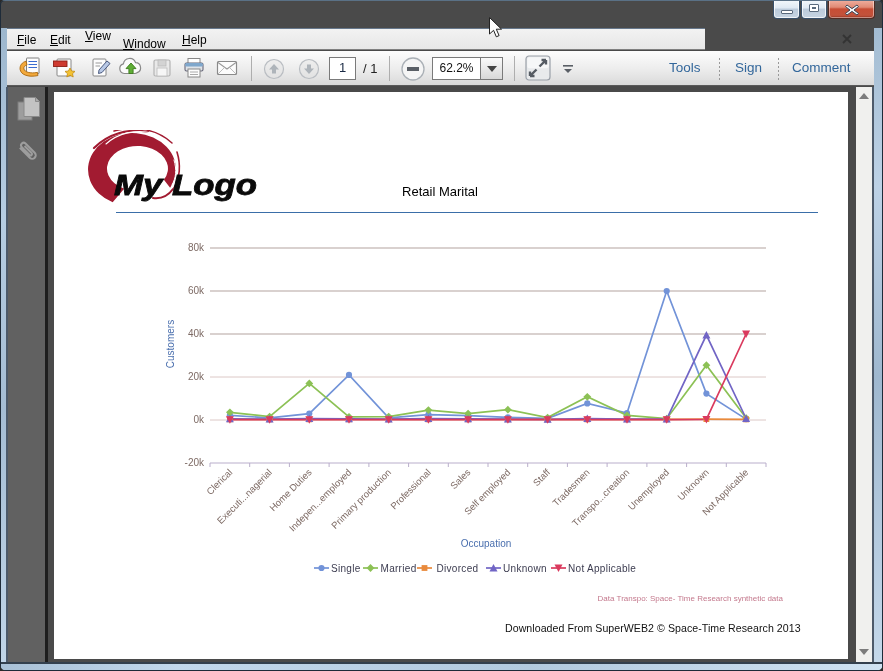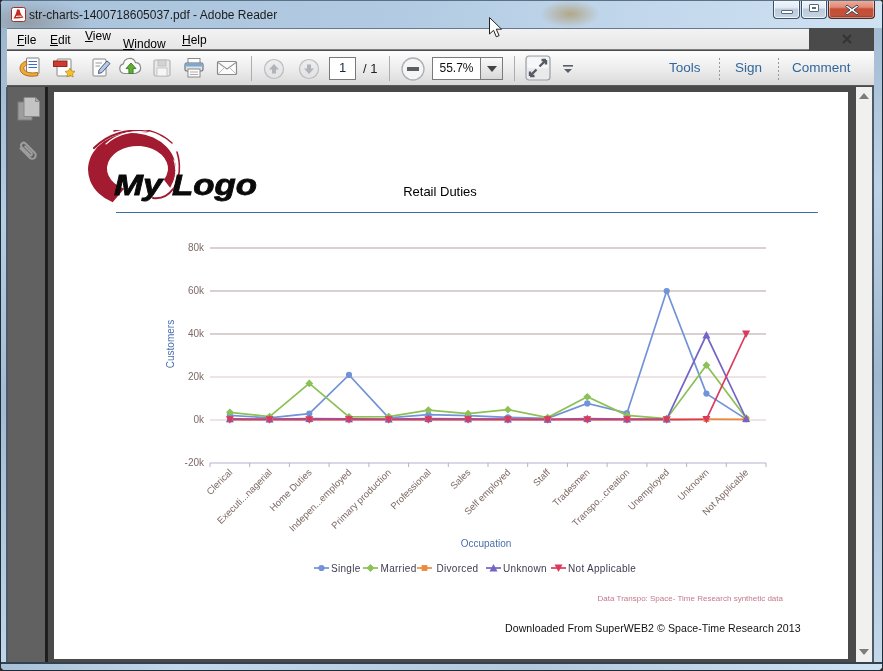--- a/index.html
+++ b/index.html
@@ -1,38 +1,28 @@
 <!DOCTYPE html>
 <html><head><meta charset="utf-8"><style>
 html,body{margin:0;padding:0;width:883px;height:671px;overflow:hidden;font-family:"Liberation Sans",sans-serif;background:#2a2a2a}
 *{box-sizing:border-box}
 #win{position:absolute;left:0;top:0;width:883px;height:671px;border-radius:5px 5px 7px 7px;overflow:hidden;background:#4a4a4a;box-shadow:inset 0 0 0 1px #20303f}
 #titlebar{position:absolute;left:0;top:0;width:883px;height:28px;background:linear-gradient(90deg,#a9c3dc 0%,#b2cbe2 45%,#c3d8ec 75%,#cfe2f2 100%)}
 #titletext{position:absolute;left:29px;top:8px;font-size:12px;color:#1c1c1c}
-#menubar{position:absolute;left:2px;top:28px;width:807px;height:22px;background:linear-gradient(180deg,#f2f2f2,#e7e7e7);border-top:1px solid #67788c;border-bottom:1px solid #808080}
+#menubar{position:absolute;left:2px;top:28px;width:703px;height:22px;background:linear-gradient(180deg,#f2f2f2,#e7e7e7);border-top:1px solid #67788c;border-bottom:1px solid #808080}
 #toolbar{position:absolute;left:2px;top:51px;width:879px;height:35px;background:linear-gradient(180deg,#fdfdfd 0%,#ececec 55%,#dadada 100%);border-bottom:1px solid #5a5a5a}
 #content{position:absolute;left:2px;top:87px;width:879px;height:575px;background:#4a4a4a}
 #sidebar{position:absolute;left:6px;top:0;width:40px;height:576px;background:#616161;border-right:3px solid #1e1e1e}
 #page{position:absolute;left:52px;top:5px;width:794px;height:567px;background:#fff}
 .tsep{position:absolute;top:5px;width:1px;height:25px;background:#aeaeae}
 .dotsep{position:absolute;top:7px;width:1px;height:22px;background-image:linear-gradient(#999 50%,transparent 50%);background-size:1px 4px}
 .bluebtn{position:absolute;top:9px;font-size:13.5px;font-weight:normal;color:#33679b}
 </style></head>
 <body>
 <div id="win">
-  <div id="titlebar">
-    <div style="position:absolute;left:540px;top:0px;width:60px;height:28px;background:radial-gradient(ellipse at center,rgba(170,130,60,.55),rgba(170,130,60,0) 70%)"></div>
-    <div style="position:absolute;left:0;top:0;width:90px;height:28px;background:radial-gradient(ellipse at 30% 80%,rgba(90,70,50,.30),rgba(90,70,50,0) 75%)"></div>
-    <svg width="15" height="15" viewBox="0 0 15 15" style="position:absolute;left:11px;top:7px">
-        <rect x="0.5" y="0.5" width="14" height="14" rx="2" fill="#fdfdfd" stroke="#a03028" stroke-width="1"></rect>
-        <path d="M2.5 11.5 C4.5 8 5.5 5.5 6 2.5 L8.5 2.5 C9 5.5 10.5 8.5 12.5 10.5 C9 11.5 6 11.8 2.5 11.5 Z" fill="#c22a22"></path>
-        <path d="M5 9.5 C7 9 9 9 10.5 9.3" stroke="#fff" stroke-width="1" fill="none"></path>
-      </svg>
-    <div id="titletext">str-charts-1400718605037.pdf - Adobe Reader</div>
-  </div>
 
 <div style="position:absolute;left:773px;top:0;width:103px;height:20px">
  <div style="position:absolute;left:0;top:0;width:27px;height:19px;border:1px solid #38506b;border-top:none;border-radius:0 0 4px 4px;background:linear-gradient(180deg,#f4f8fb 0%,#dfe9f3 45%,#bccbdb 50%,#c6d4e2 100%);box-shadow:inset 0 0 0 1px rgba(255,255,255,.75)">
    <div style="position:absolute;left:7px;top:10px;width:12px;height:3.5px;background:#fff;border:1px solid #5a6a7d;border-radius:1px"></div>
  </div>
  <div style="position:absolute;left:28px;top:0;width:26px;height:19px;border:1px solid #38506b;border-top:none;border-radius:0 0 4px 4px;background:linear-gradient(180deg,#f4f8fb 0%,#dfe9f3 45%,#bccbdb 50%,#c6d4e2 100%);box-shadow:inset 0 0 0 1px rgba(255,255,255,.75)">
    <div style="position:absolute;left:7px;top:4px;width:10px;height:8px;background:#fff;border:1.6px solid #5a6a7d;border-radius:1px">
           <div style="position:absolute;left:2px;top:1.6px;width:4px;height:2.6px;border:1.4px solid #5a6a7d;background:#fff"></div>
         </div>
  </div>
@@ -116,21 +106,21 @@
         </defs>
         <path d="M-2 -4.5 L2 -4.5 L2 -0.5 L5 -0.5 L0 5 L-5 -0.5 L-2 -0.5 Z" fill="#aeb4ba"></path>
       </svg>
     <div style="position:absolute;left:327px;top:6px;width:27px;height:23px;background:#fff;border:1.5px solid #7a7a7a;font-size:13px;color:#1a2a44;text-align:center;line-height:20px">1</div>
     <div style="position:absolute;left:361px;top:10px;font-size:13px;color:#222">/ 1</div>
     <div class="tsep" style="left:387px"></div>
     <svg width="26" height="26" style="position:absolute;left:398px;top:4.5px" viewBox="-13 -13 26 26">
         <circle cx="0" cy="0" r="11" fill="#f5f5f5" stroke="#aab0b6" stroke-width="1.3"></circle>
         <rect x="-6" y="-2" width="12" height="4" fill="#5a5f66"></rect>
       </svg>
-    <div style="position:absolute;left:430px;top:6px;width:49px;height:23px;background:#fff;border:1.5px solid #7a7a7a;font-size:12px;color:#111;text-align:center;line-height:20px">55.7%</div>
+    <div style="position:absolute;left:430px;top:6px;width:49px;height:23px;background:#fff;border:1.5px solid #7a7a7a;font-size:12px;color:#111;text-align:center;line-height:20px">62.2%</div>
     <div style="position:absolute;left:479px;top:6px;width:22px;height:23px;background:linear-gradient(180deg,#fafafa,#d8d8d8);border:1.5px solid #7a7a7a;border-left:none"></div>
     <svg width="10" height="6" viewBox="0 0 10 6" style="position:absolute;left:485px;top:15px">
         <path d="M0 0 L10 0 L5 6 Z" fill="#444"></path>
       </svg>
     <div class="tsep" style="left:512px"></div>
     <svg width="26" height="26" style="position:absolute;left:523px;top:4px" viewBox="0 0 26 26">
         <rect x="1" y="1" width="24" height="24" rx="3" fill="#e8eaec" stroke="#9aa0a8" stroke-width="1.2"></rect>
         <rect x="2.2" y="2.2" width="21.6" height="11" rx="2.5" fill="#f6f7f8"></rect>
         <path d="M14.5 11.5 L21 5 M21 5 L16.5 5 M21 5 L21 9.5" stroke="#555b63" stroke-width="2.4" fill="none"></path>
         <path d="M11.5 14.5 L5 21 M5 21 L9.5 21 M5 21 L5 16.5" stroke="#555b63" stroke-width="2.4" fill="none"></path>
@@ -160,21 +150,21 @@
       <svg width="200" height="84" viewBox="0 0 200 84" style="position:absolute;left:30px;top:38px">
 <path d="M28.7 72.3 A44 36.5 0 1 1 86.1 57.8 L79.9 49.7 A30.5 22.5 0 1 0 40.1 58.7 Z" fill="#a21b31"></path>
 <path d="M89 59 C84 66 77 69 69 68" fill="none" stroke="#a21b31" stroke-width="2" stroke-linecap="round"></path>
 <path d="M10 18 C24 4 44 -2 64 2" fill="none" stroke="#a21b31" stroke-width="2.2" stroke-linecap="round"></path>
 <path d="M30 1 C52 -5 74 0 88 13" fill="none" stroke="#a21b31" stroke-width="1.5" stroke-linecap="round"></path>
 <path d="M93 22 C97 35 96 47 90 58" fill="none" stroke="#a21b31" stroke-width="1.6" stroke-linecap="round"></path>
 <path d="M22 14 C34 3 52 -1 68 3" fill="none" stroke="#ffffff" stroke-width="1.1" stroke-linecap="round"></path>
 <path d="M90 30 C93 40 92 48 88 55" fill="none" stroke="#ffffff" stroke-width="1" stroke-linecap="round"></path>
 <text transform="scale(1.2 1)" x="25" y="65" font-family="Liberation Sans, sans-serif" font-size="29" font-weight="bold" font-style="italic" fill="#0a0a0a" stroke="#0a0a0a" stroke-width="0.8">My Logo</text>
 </svg>
-      <div style="position:absolute;left:386px;top:92px;transform:translateX(-50%);font-size:13px;color:#000">Retail Duties</div>
+      <div style="position:absolute;left:386px;top:92px;transform:translateX(-50%);font-size:13px;color:#000">Retail Marital</div>
       <div style="position:absolute;left:62px;top:120px;width:702px;height:1px;background:#3a6ea8"></div>
       <svg width="794" height="430" viewBox="0 130 794 430" style="position:absolute;left:0;top:130px">
           <line x1="156.0" y1="156.0" x2="712.0" y2="156.0" stroke="#b3a39f" stroke-width="1"></line>
           <line x1="156.0" y1="199.0" x2="712.0" y2="199.0" stroke="#b3a39f" stroke-width="1"></line>
           <line x1="156.0" y1="242.0" x2="712.0" y2="242.0" stroke="#b3a39f" stroke-width="1"></line>
           <line x1="156.0" y1="285.0" x2="712.0" y2="285.0" stroke="#dcc8c6" stroke-width="1"></line>
           <line x1="156.0" y1="328.0" x2="712.0" y2="328.0" stroke="#dcc8c6" stroke-width="1"></line>
           <line x1="156.0" y1="371.0" x2="712.0" y2="371.0" stroke="#b9aecb" stroke-width="1"></line>
           <line x1="156.0" y1="371.0" x2="156.0" y2="375.0" stroke="#b9aecb" stroke-width="1"></line>
           <line x1="195.7" y1="371.0" x2="195.7" y2="375.0" stroke="#b9aecb" stroke-width="1"></line>

